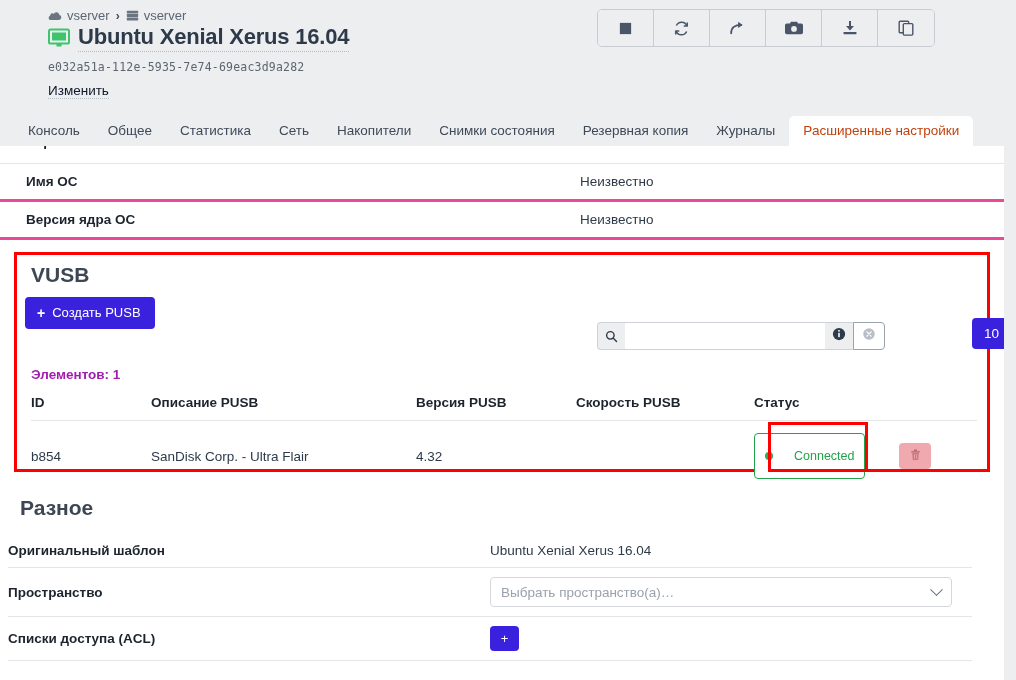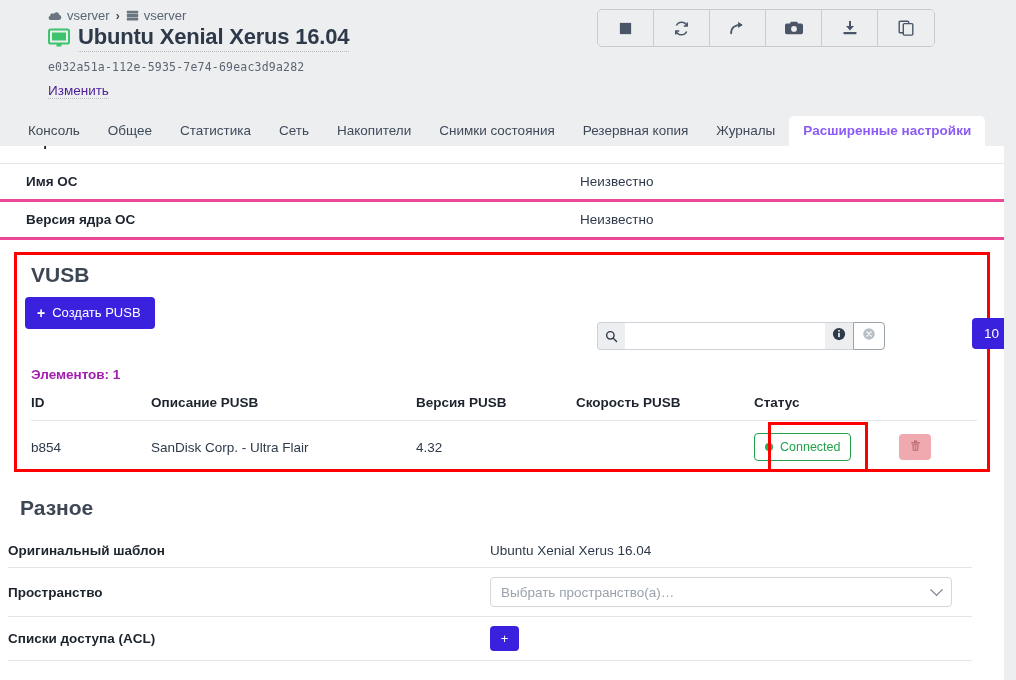--- a/index.html
+++ b/index.html
@@ -42,21 +42,21 @@
     border-bottom: 1px dotted #b6bcc4;
     padding-bottom: 1px;
   }
   .uuid {
     position: absolute; left: 16px; top: 60px;
     font-family: "DejaVu Sans Mono", monospace;
     font-size: 11.5px; color: #5b6672; letter-spacing: 0.2px;
   }
   .edit-link {
     position: absolute; left: 16px; top: 83px;
-    font-size: 13.5px; color: #4c1d95;
+    font-size: 13.5px; color: #0f172a;
     border-bottom: 1px dotted #b6bcc4;
     cursor: pointer;
   }
 
   
   .toolbar {
     position: absolute; left: 565px; top: 9px;
     display: flex;
     border: 1px solid #c8ccd2;
     border-radius: 5px;
@@ -83,23 +83,22 @@
   }
   .tab {
     font-size: 13.5px; color: #3f4a59;
     padding: 8px 14px 9px 14px;
     cursor: pointer;
     white-space: nowrap;
     line-height: 1;
   }
   .tab.active {
     background: #ffffff;
-    color: #8b5cf6;
+    color: #c2410c;
     border-radius: 5px 5px 0 0;
-    font-weight: bold;
   }
 
   
   .content {
     position: absolute; left: 0; top: 146px;
     width: 1004px; height: 534px;
     background: #ffffff;
     overflow: hidden;
   }
 
@@ -220,23 +219,23 @@
     padding: 12px 0; vertical-align: middle;
   }
   .col-id { width: 120px; }
   .col-desc { width: 265px; }
   .col-ver { width: 160px; }
   .col-speed { width: 178px; }
   .col-status { width: 145px; }
   .col-act { width: 78px; }
 
   .badge-connected {
-    display: inline-flex; align-items: center; gap: 7px;
+    display: inline-flex; align-items: center; gap: 21px;
     border: 1px solid #22a34b; border-radius: 4px;
-    padding: 6px 10px; font-size: 12.5px; color: #22a34b;
+    padding: 15px 10px; font-size: 12.5px; color: #22a34b;
     background: #fff;
   }
   .badge-dot {
     width: 8px; height: 8px; border-radius: 50%; background: #22b355;
   }
   .status-highlight {
     position: absolute; left: 751px; top: 167px;
     width: 100px; height: 50px;
     border: 3px solid #ff0000;
     pointer-events: none;

